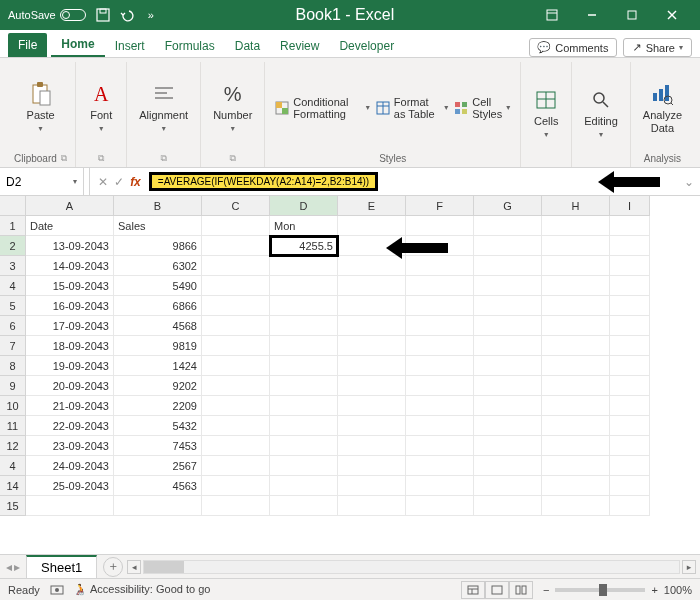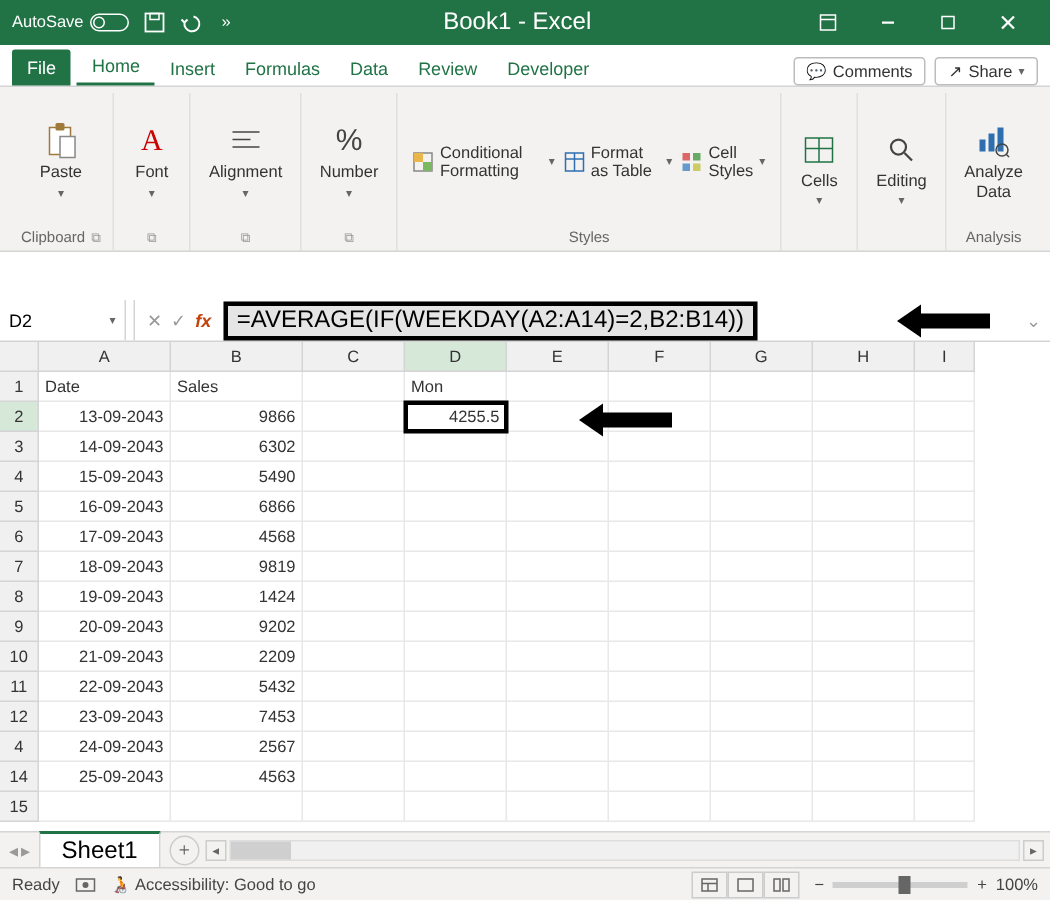--- a/index.html
+++ b/index.html
@@ -13,44 +13,44 @@
   .autosave-toggle .knob { width: 8px; height: 8px; border-radius: 50%; border: 1px solid #fff; }
   .qat-ic { width: 14px; height: 14px; display: inline-flex; align-items: center; justify-content: center; }
   .title-center { flex: 1; text-align: center; font-size: 16px; }
   .win-btns { display: flex; gap: 0; }
   .win-btn { width: 40px; height: 30px; display: flex; align-items: center; justify-content: center; cursor: pointer; }
 
   
   .tabs { background: #fff; height: 28px; display: flex; align-items: flex-end; padding: 0 8px; border-bottom: 1px solid #d4d4d4; }
   .tab { padding: 4px 10px; font-size: 12px; color: #217346; cursor: pointer; }
   .tab.file { background: #217346; color: #fff; border-radius: 2px 2px 0 0; margin-right: 4px; padding: 5px 10px;}
-  .tab.active { color: #217346; border-bottom: 2px solid #217346; font-weight: 400; }
+  .tab.active { color: #217346; border-bottom: 2px solid #217346; font-weight: 700; }
   .tabs-right { margin-left: auto; display: flex; gap: 6px; align-items: center; }
   .btn-pill { border: 1px solid #bcbcbc; border-radius: 3px; padding: 2px 8px; font-size: 11px; color: #333; cursor: pointer; display: flex; align-items: center; gap: 4px; }
 
   
   .ribbon { background: #f3f2f1; height: 110px; display: flex; border-bottom: 1px solid #d4d4d4; padding: 4px 6px 0 6px; gap: 0; }
   .group { display: flex; flex-direction: column; align-items: center; border-right: 1px solid #e1dfdd; padding: 2px 8px 0 8px; }
   .group-body { flex: 1; display: flex; align-items: center; gap: 6px; }
   .group-label { font-size: 10px; color: #666; padding: 2px 0 3px 0; display:flex; align-items:center; gap:4px;}
   .big-btn { display: flex; flex-direction: column; align-items: center; gap: 2px; padding: 2px 4px; cursor: pointer; }
   .big-btn .ic { width: 26px; height: 26px; display: flex; align-items: center; justify-content: center; font-size: 20px; color: #217346;}
   .big-btn .lbl { font-size: 11px; color: #333; text-align:center; line-height:1.1;}
   .stack { display:flex; flex-direction:row; gap:2px; font-size:11px; color:#333;}
   .stack div { display:flex; align-items:center; gap:4px; cursor:pointer; padding:1px 2px;}
   .dd { font-size:8px; color:#666; }
   .launcher { font-size:9px; color:#999; }
 
   
-  .fbar { height: 28px; border-bottom: 1px solid #d4d4d4; display:flex; align-items:center; background:#fff;margin-top:32px;}
+  .fbar { height: 28px; border-bottom: 1px solid #d4d4d4; display:flex; align-items:center; background:#fff;}
   .namebox { width: 84px; border-right:1px solid #d4d4d4; padding:0 6px; display:flex; align-items:center; justify-content:space-between; height:100%; }
   .fx-btns { display:flex; gap:6px; padding:0 8px; color:#999; }
   .fx { font-style: italic; font-weight:bold; color:#c2410c; cursor:pointer;}
   .formula-wrap { flex:1; position:relative; display:flex; align-items:center; height:100%; padding-right:26px;}
-  .formula-box { border:3px solid #000; padding:1px 6px; font-size:16px; margin-left:0px; background:#e5e5e5; }
+  .formula-box { border:3px solid #000; padding:1px 6px; font-size:10px; margin-left:0px; background:#fde047; }
   .expand { position:absolute; right:6px; color:#999; cursor:pointer; }
   .arrow-right { position:absolute; right:40px; }
   .black-arrow { display:flex; align-items:center;}
   .black-arrow .shaft { width:46px; height:10px; background:#000;}
   .black-arrow .head-l { width:0; height:0; border-top:11px solid transparent; border-bottom:11px solid transparent; border-right:16px solid #000;}
 
   
   .grid-area { flex:1; overflow:hidden; display:flex; flex-direction:column; background:#fff; position:relative;}
   .col-headers { display:flex; height:20px; }
   .corner, .rowhdr { background:#f0f0f0; border:1px solid #d4d4d4; border-top:none; border-left:none; text-align:center; font-size:11px; color:#333; display:flex; align-items:center; justify-content:center;}
@@ -62,21 +62,21 @@
   .rowhdr { width:26px; height:20px;}
   .cell { border:1px solid #e8e8e8; border-top:none; border-left:none; height:20px; display:flex; align-items:center; padding:0 4px; font-size:11px; color:#333; overflow:hidden;}
   .cell.r { justify-content:flex-end; }
   .cell.sel { outline:3px solid #000; outline-offset:-2px; z-index:2; position:relative; background:#fff;}
   .w-a{width:88px;} .w-b{width:88px;} .w-c{width:68px;} .w-d{width:68px;} .w-e{width:68px;} .w-f{width:68px;} .w-g{width:68px;} .w-h{width:68px;} .w-i{width:40px;}
   .cell-arrow { position:absolute; left:386px; z-index:5;}
 
   
   .sheettabs { height:24px; border-top:1px solid #d4d4d4; display:flex; align-items:center; background:#f3f2f1; }
   .nav-arrows { display:flex; gap:2px; padding:0 6px; color:#999;}
-  .sheet-tab { background:#fff; border:1px solid #d4d4d4; border-bottom:none; border-top:2px solid #217346; padding:3px 14px; font-size:16px; cursor:pointer;}
+  .sheet-tab { background:#fff; border:1px solid #d4d4d4; border-bottom:none; border-top:2px solid #217346; padding:3px 14px; font-size:13px; cursor:pointer;}
   .add-sheet { width:20px; height:20px; border:1px solid #ccc; border-radius:50%; display:flex; align-items:center; justify-content:center; margin-left:6px; cursor:pointer; color:#666;}
   .hscroll { flex:1; display:flex; align-items:center; padding:0 4px; gap:2px;}
   .hscroll .track{ flex:1; height:14px; background:#f0f0f0; border:1px solid #ddd; position:relative;}
   .hscroll .thumb{ position:absolute; left:0; width:40px; height:12px; background:#cfcfcf;}
   .sq{width:14px;height:14px;border:1px solid #ccc;display:flex;align-items:center;justify-content:center;font-size:9px;color:#666;cursor:pointer;}
 
   
   .status { height:22px; background:#f3f2f1; border-top:1px solid #d4d4d4; display:flex; align-items:center; padding:0 8px; font-size:11px; color:#444; gap:10px;}
   .status .spacer{flex:1;}
   .view-btns{display:flex; gap:0;}

